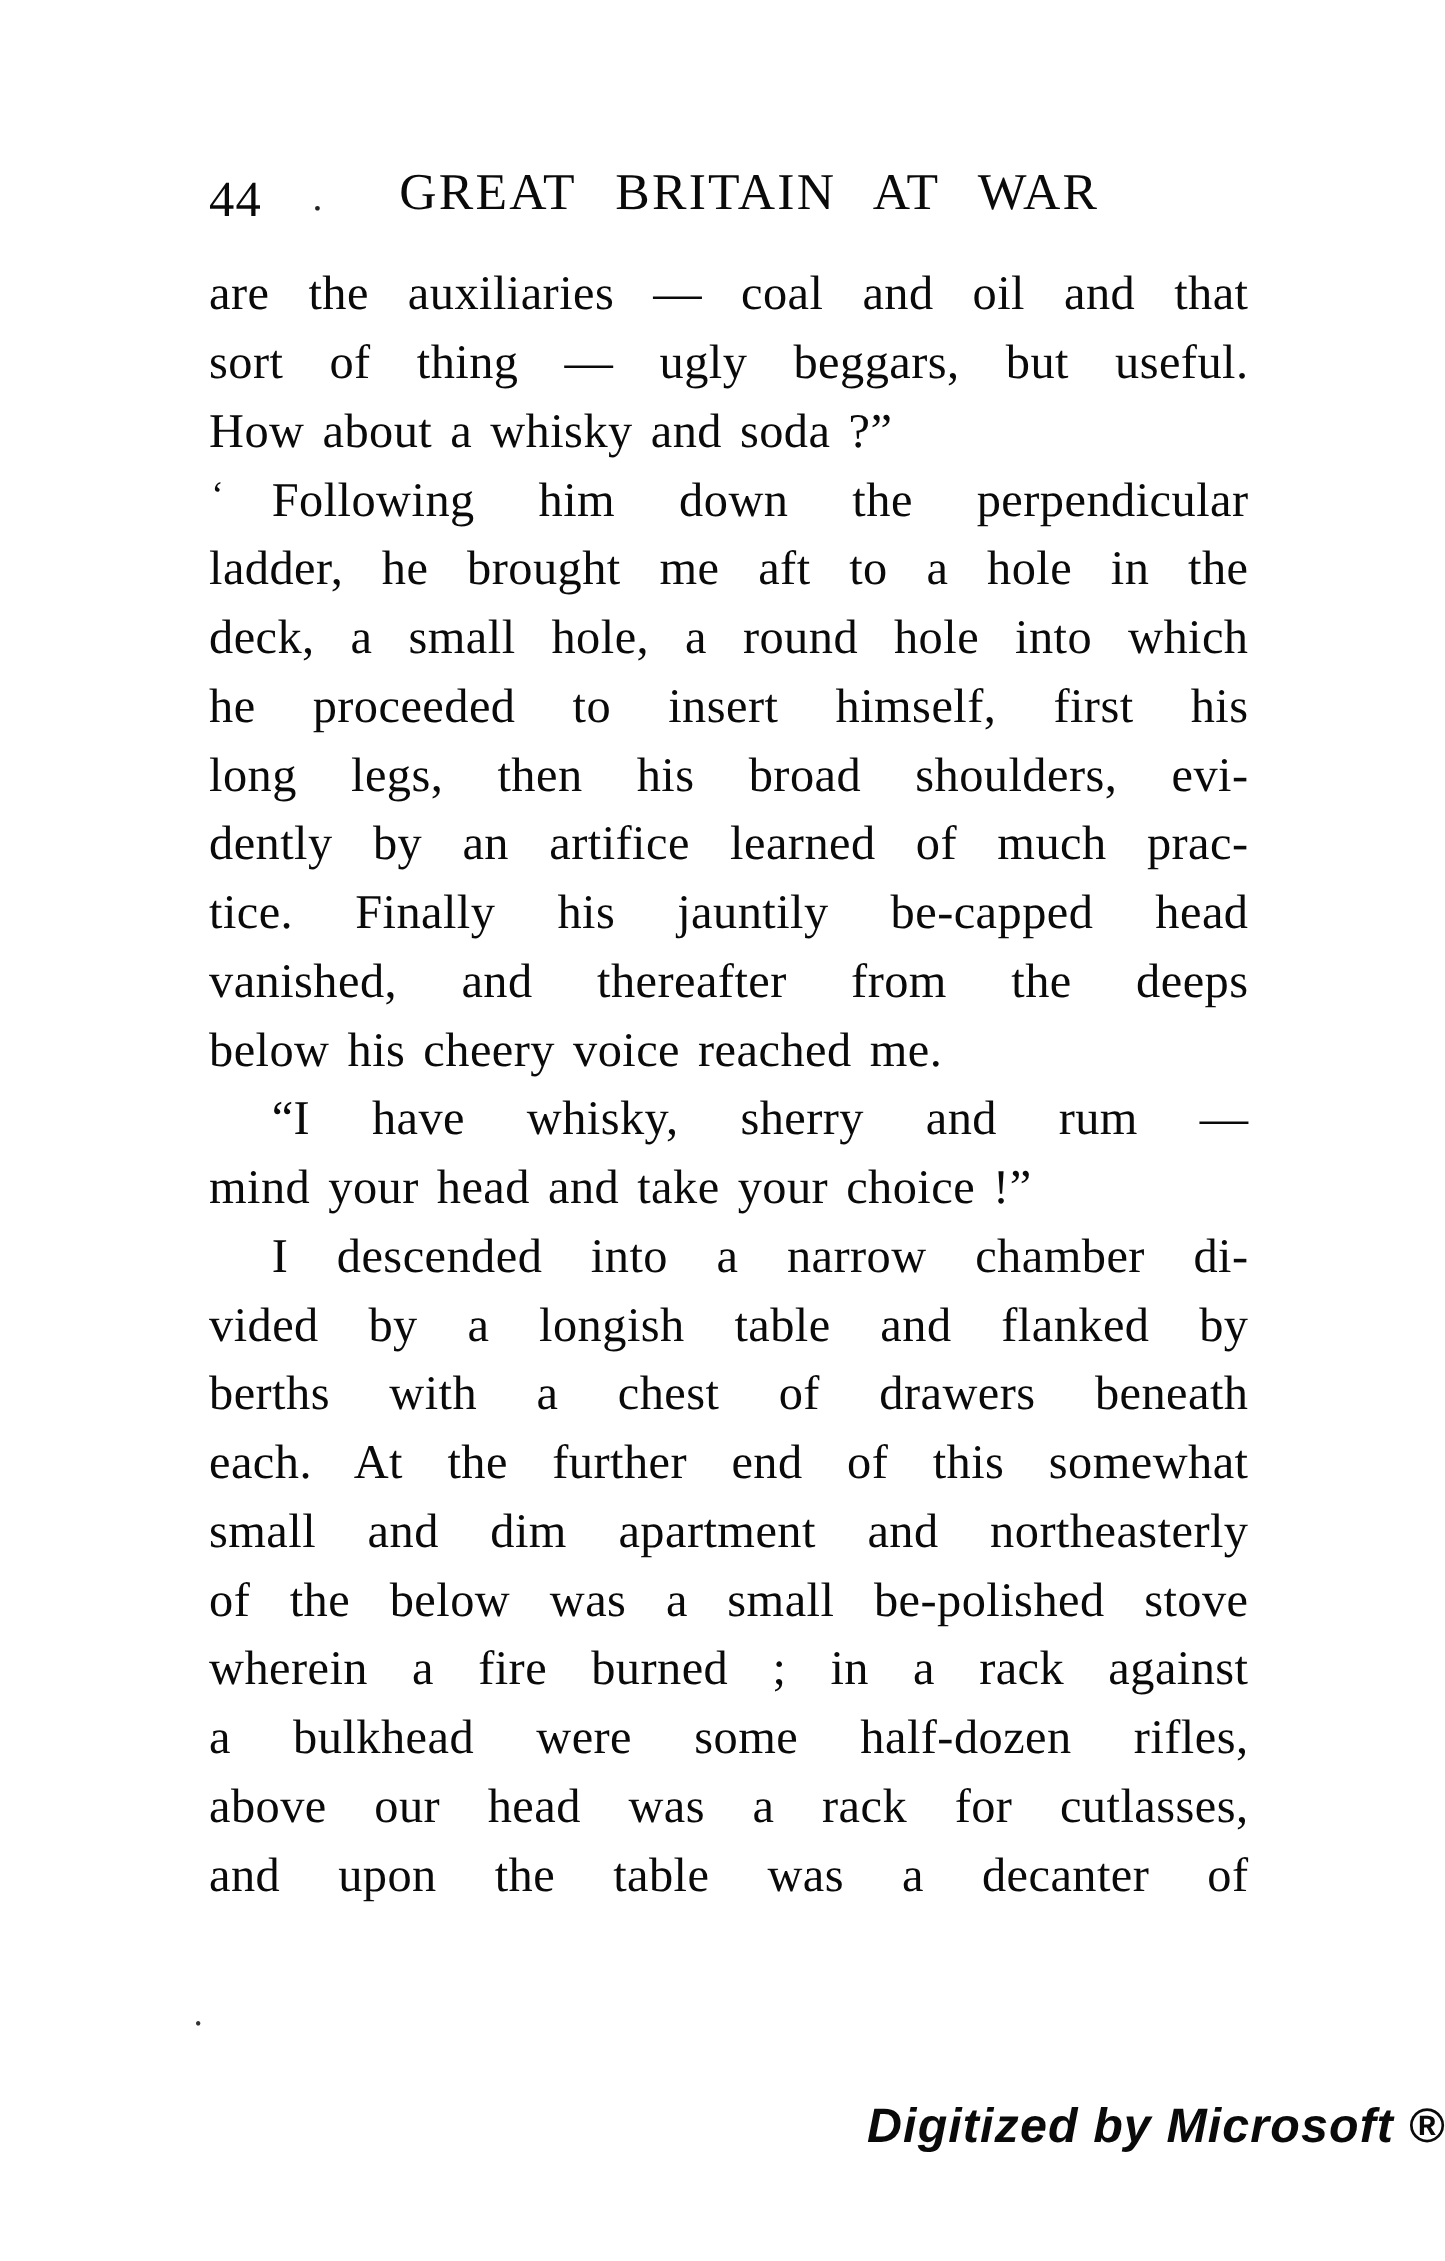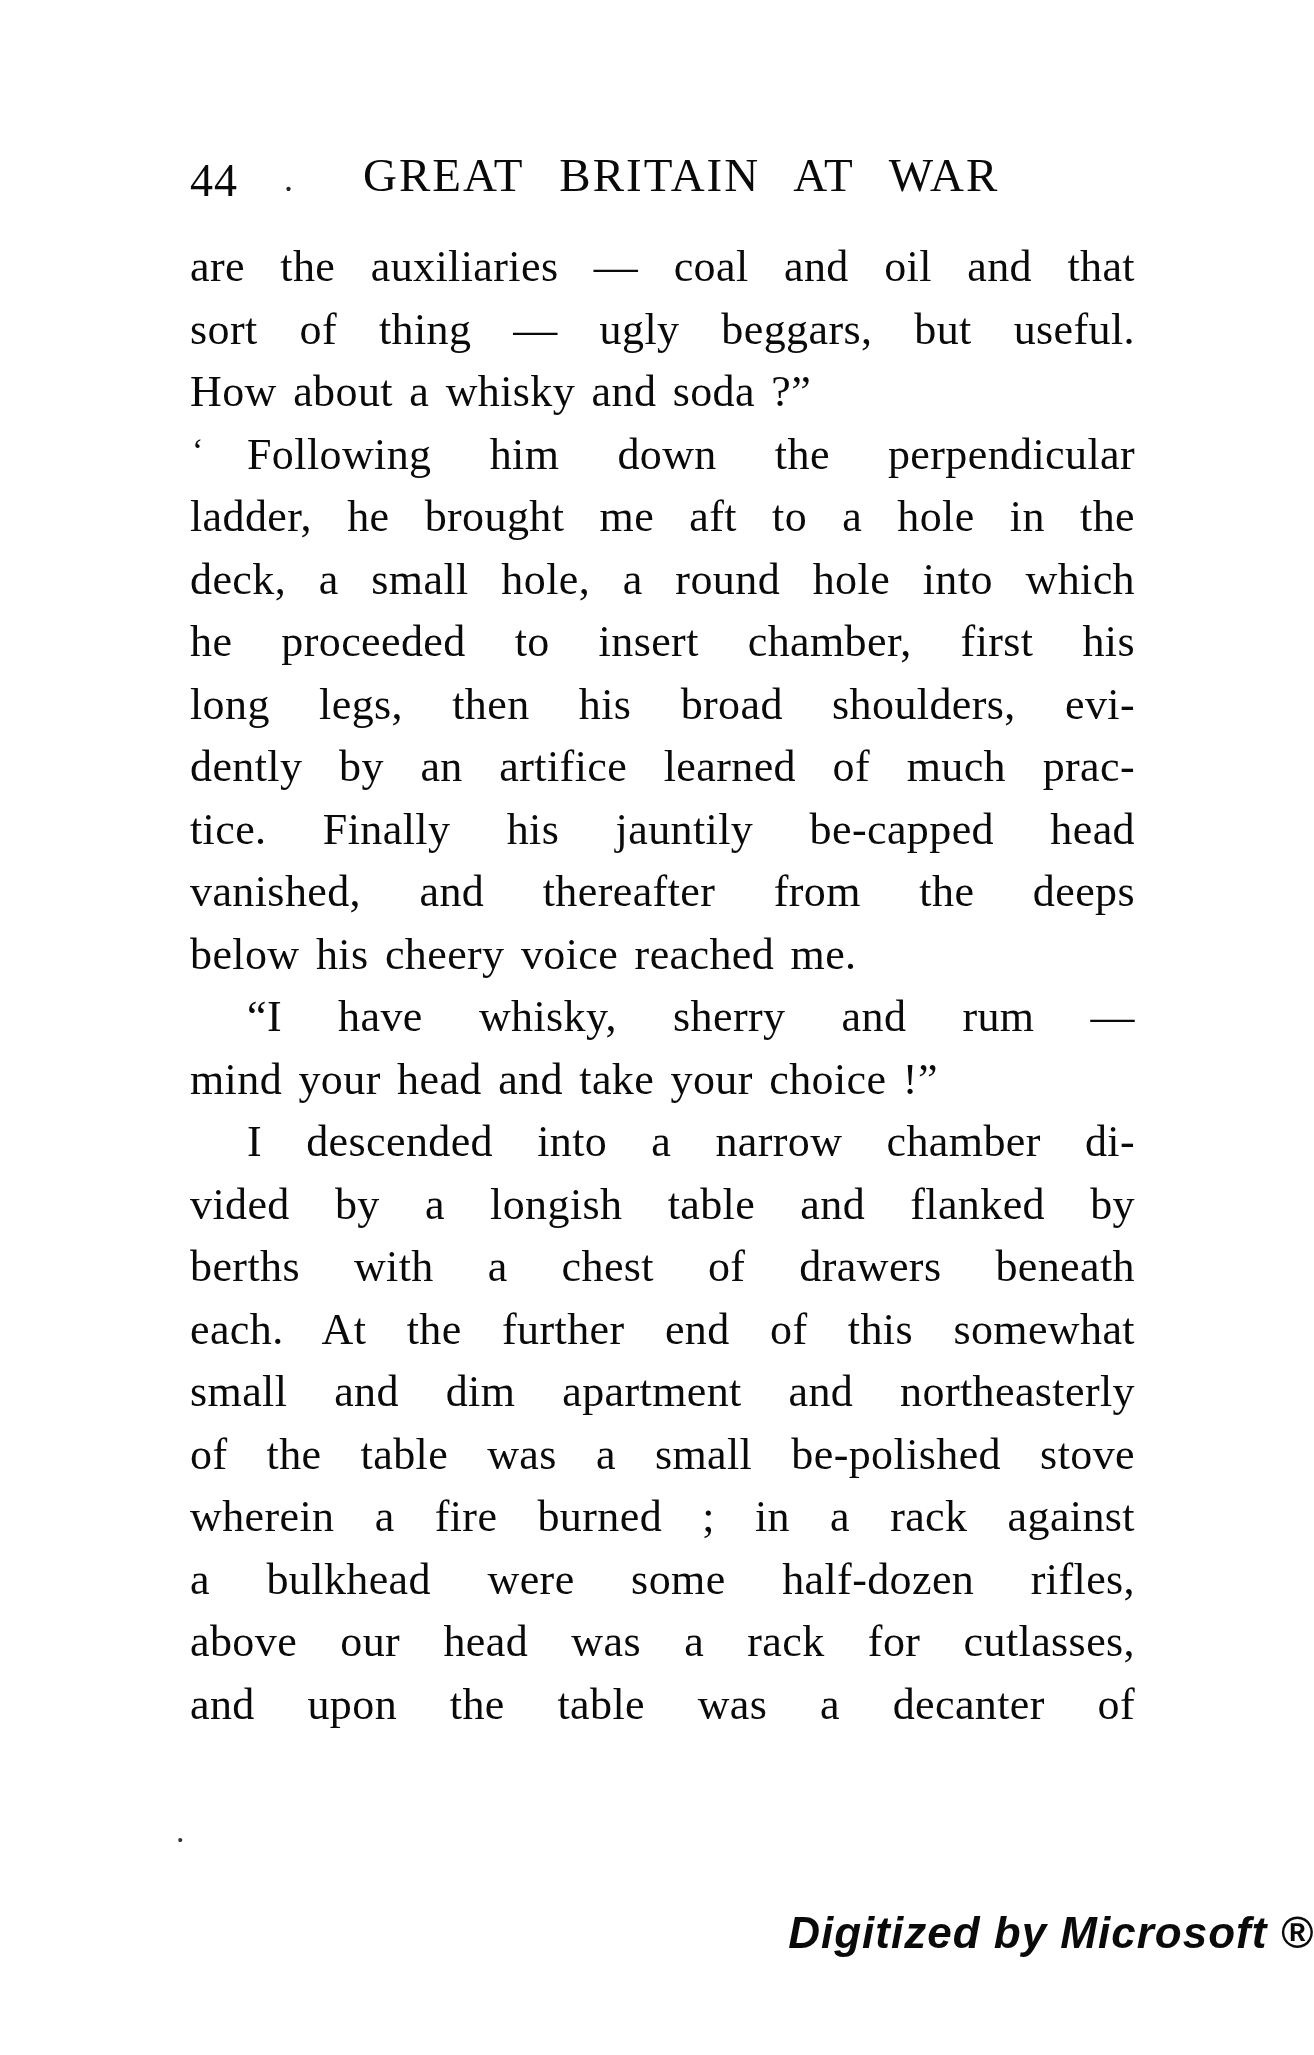--- a/index.html
+++ b/index.html
@@ -111,34 +111,34 @@
     <span class="head-title">GREAT BRITAIN AT WAR</span>
   </div>
 
   <div class="text-block">
     <div class="ln">are the auxiliaries — coal and oil and that</div>
     <div class="ln">sort of thing — ugly beggars, but useful.</div>
     <div class="ln nj">How about a whisky and soda ?”</div>
     <div class="ln in"><span class="pmark">‘</span><span>Following him down the perpendicular</span></div>
     <div class="ln">ladder, he brought me aft to a hole in the</div>
     <div class="ln">deck, a small hole, a round hole into which</div>
-    <div class="ln">he proceeded to insert chamber, first his</div>
+    <div class="ln">he proceeded to insert himself, first his</div>
     <div class="ln">long legs, then his broad shoulders, evi-</div>
     <div class="ln">dently by an artifice learned of much prac-</div>
     <div class="ln">tice. Finally his jauntily be-capped head</div>
     <div class="ln">vanished, and thereafter from the deeps</div>
     <div class="ln nj">below his cheery voice reached me.</div>
     <div class="ln in">“I have whisky, sherry and rum —</div>
     <div class="ln nj">mind your head and take your choice !”</div>
     <div class="ln in">I descended into a narrow chamber di-</div>
     <div class="ln">vided by a longish table and flanked by</div>
     <div class="ln">berths with a chest of drawers beneath</div>
     <div class="ln">each. At the further end of this somewhat</div>
     <div class="ln">small and dim apartment and northeasterly</div>
-    <div class="ln">of the table was a small be-polished stove</div>
+    <div class="ln">of the below was a small be-polished stove</div>
     <div class="ln">wherein a fire burned ; in a rack against</div>
     <div class="ln">a bulkhead were some half-dozen rifles,</div>
     <div class="ln">above our head was a rack for cutlasses,</div>
     <div class="ln">and upon the table was a decanter of</div>
   </div>
 
   <span class="stray-mark">.</span>
 
   <div class="footer">Digitized by Microsoft ®</div>
 

